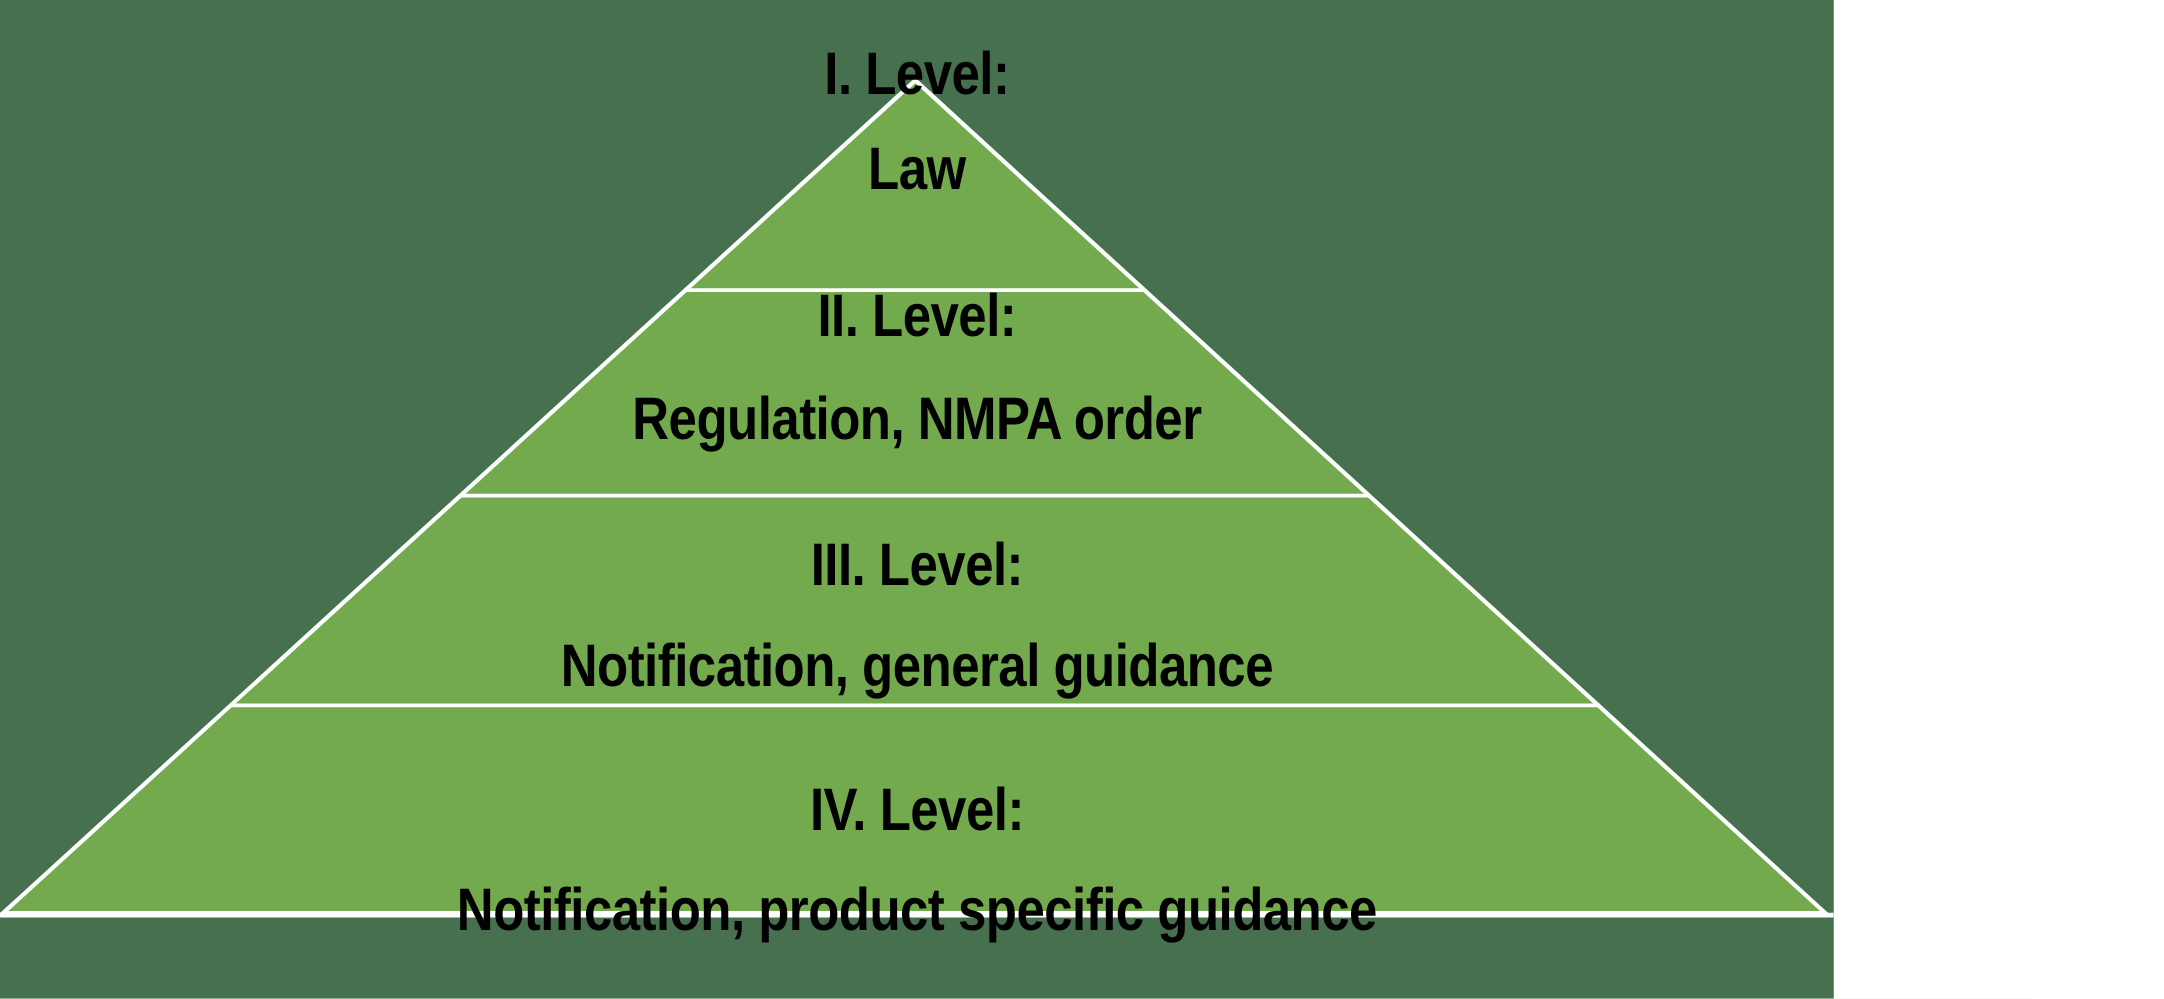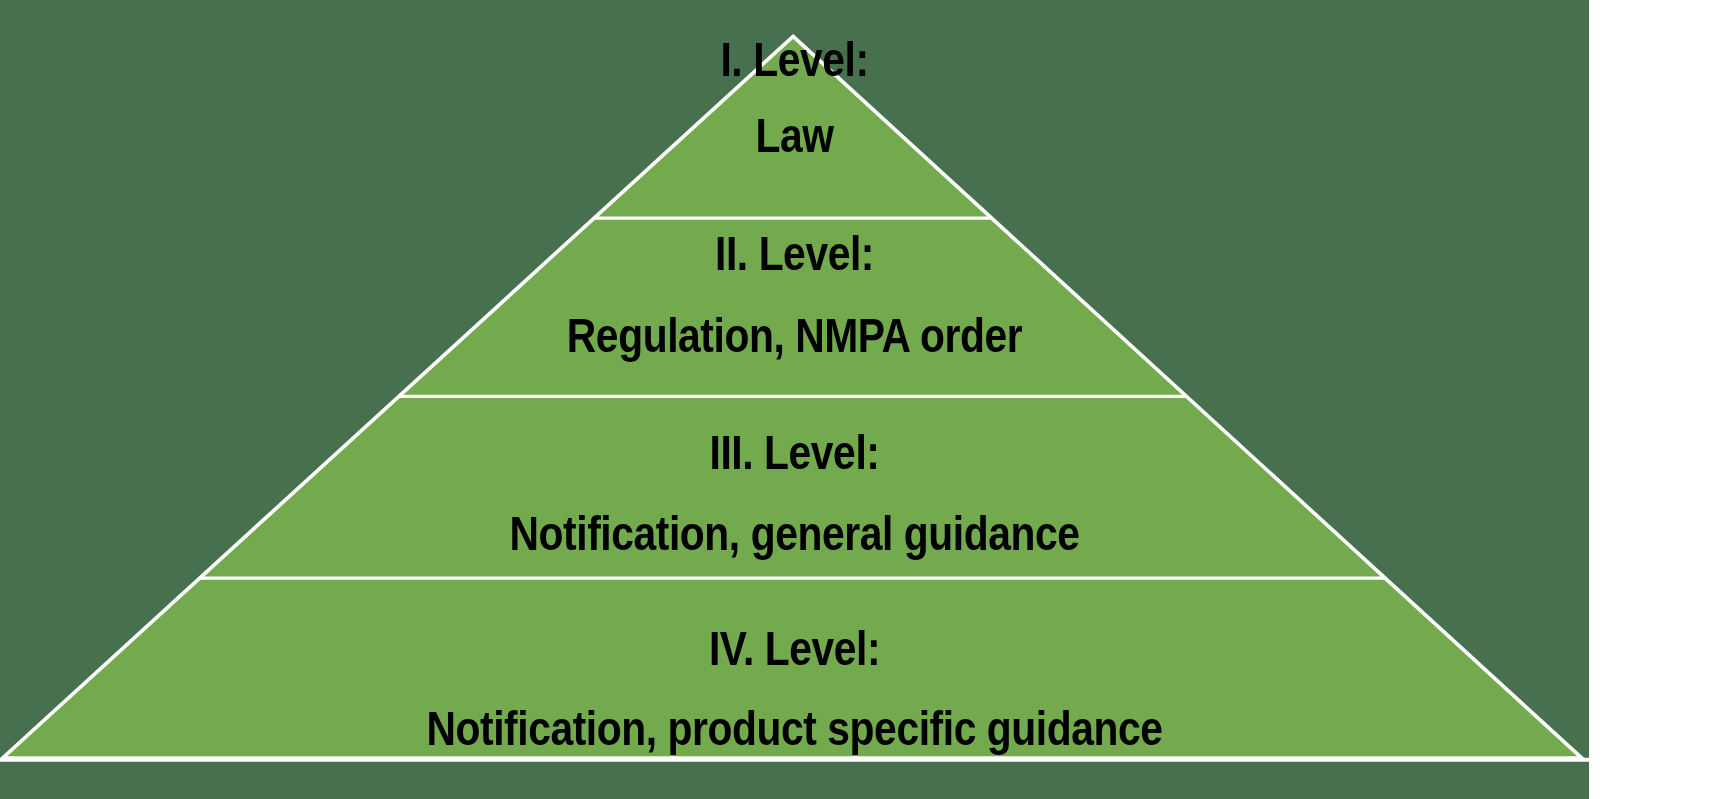--- a/index.html
+++ b/index.html
@@ -2,21 +2,21 @@
 <html style="--pyramid-fill: #72AA4D; --background: #47714E; --line: #FFFFFF; --text: #000000;"><head>
 <meta charset="utf-8">
 <style>
   html, body {
     margin: 0;
     padding: 0;
     background: #ffffff;
   }
   .stage {
     position: relative;
-    width: 1589px;
+    width: 1467px;
     height: 799px;
     background: var(--background, #47714E);
     overflow: hidden;
     font-family: "Liberation Sans", sans-serif;
   }
   .stage svg {
     position: absolute;
     left: 0;
     top: 0;
     width: 100%;

